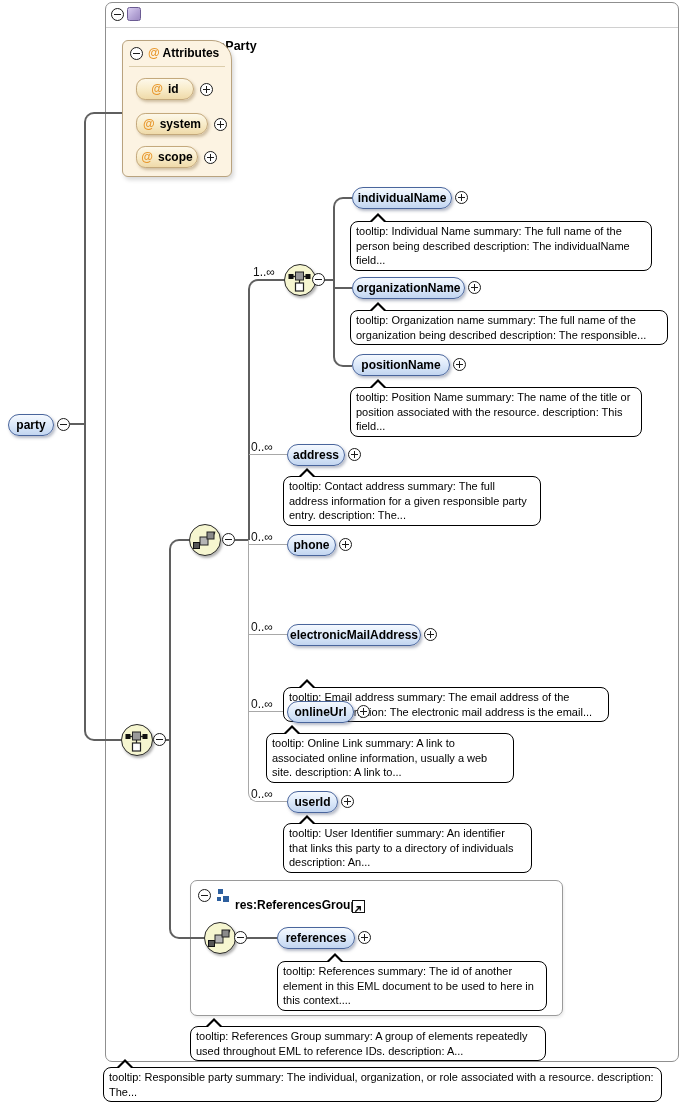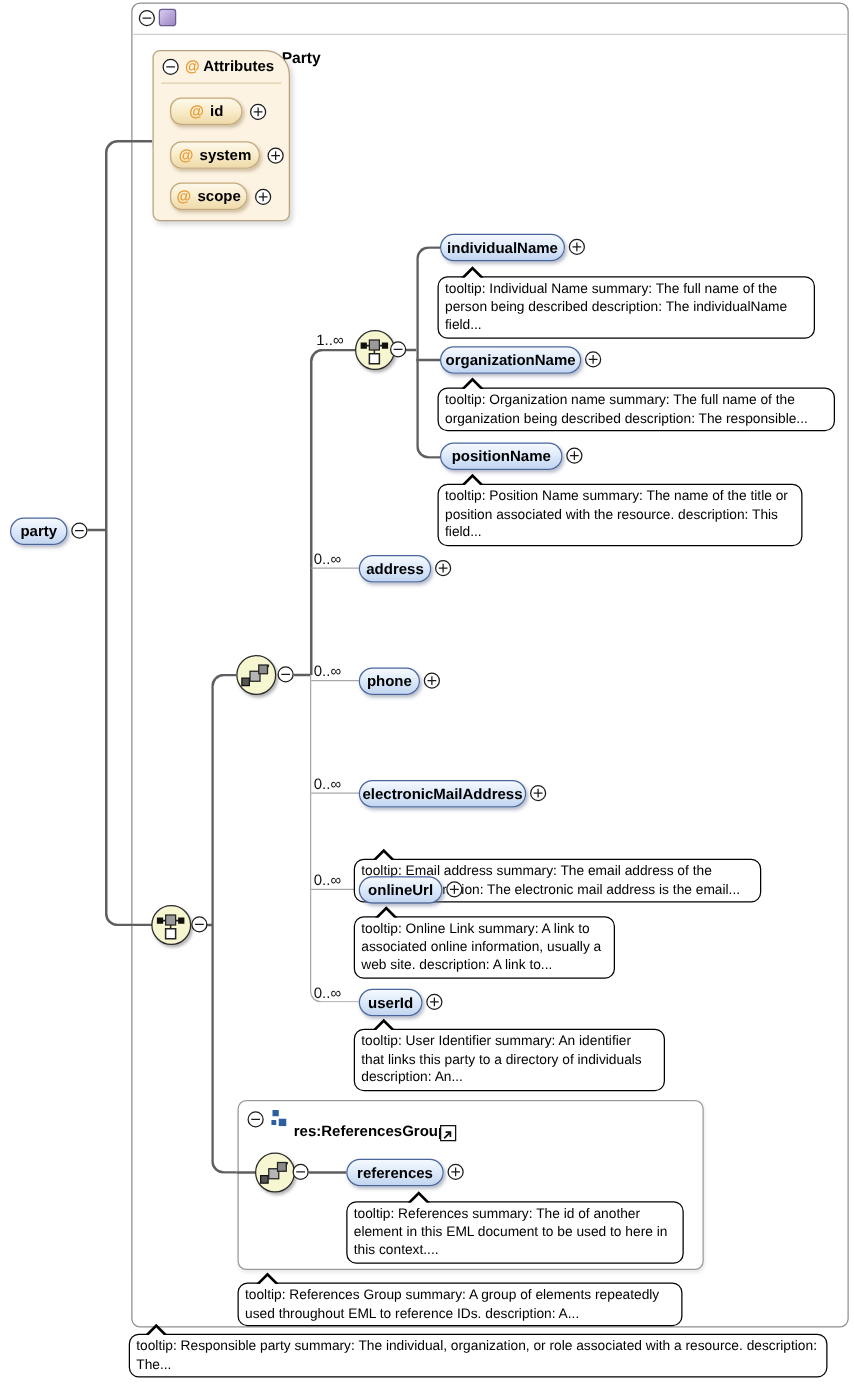--- a/index.html
+++ b/index.html
@@ -183,34 +183,35 @@
   <span class="circ plus" style="left:468px; top:281px;"></span>
   <div class="tt" style="left:350px; top:310px; width:318px; --px:18px;">tooltip: Organization name summary: The full name of the organization being described description: The responsible...</div>
 
   <div class="pill" style="left:352px; top:354px; width:98px;">positionName</div>
   <span class="circ plus" style="left:453px; top:358px;"></span>
   <div class="tt" style="left:350px; top:387px; width:292px; --px:18px;">tooltip: Position Name summary: The name of the title or position associated with the resource. description: This field...</div>
 
   <div class="occ" style="left:251px; top:440px;">0..∞</div>
   <div class="pill" style="left:287px; top:444px; width:58px;">address</div>
   <span class="circ plus" style="left:348px; top:448px;"></span>
+  <div class="tt" style="left:283px; top:476px; width:258px; --px:14px;">tooltip: Contact address summary: The full address information for a given responsible party entry. description: The...</div>
 
   <div class="occ" style="left:251px; top:530px;">0..∞</div>
   <div class="pill" style="left:287px; top:534px; width:49px;text-align:center;">phone</div>
   <span class="circ plus" style="left:339px; top:538px;"></span>
 
   <div class="occ" style="left:251px; top:620px;">0..∞</div>
   <div class="pill" style="left:287px; top:624px; width:134px;">electronicMailAddress</div>
   <span class="circ plus" style="left:424px; top:628px;"></span>
   <div class="tt" style="left:283px; top:687px; width:326px; --px:14px;">tooltip: Email address summary: The email address of the contact. description: The electronic mail address is the email...</div>
 
   <div class="occ" style="left:251px; top:697px;">0..∞</div>
   <div class="pill" style="left:287px; top:701px; width:67px;">onlineUrl</div>
   <span class="circ plus" style="left:357px; top:705px;"></span>
-  <div class="tt" style="left:283px; top:733px; width:209px; --px:16px;">tooltip: Online Link summary: A link to associated online information, usually a web site. description: A link to...</div>
+  <div class="tt" style="left:266px; top:733px; width:248px; --px:16px;">tooltip: Online Link summary: A link to associated online information, usually a web site. description: A link to...</div>
 
   <div class="occ" style="left:251px; top:787px;">0..∞</div>
   <div class="pill" style="left:287px; top:791px; width:51px;">userId</div>
   <span class="circ plus" style="left:341px; top:795px;"></span>
   <div class="tt" style="left:283px; top:823px; width:249px; --px:14px;">tooltip: User Identifier summary: An identifier that links this party to a directory of individuals description: An...</div>
 
   <div class="pill" style="left:277px; top:927px; width:78px;">references</div>
   <span class="circ plus" style="left:358px; top:931px;"></span>
   <div class="tt" style="left:277px; top:961px; width:270px; --px:48px;">tooltip: References summary: The id of another element in this EML document to be used to here in this context....</div>
 

